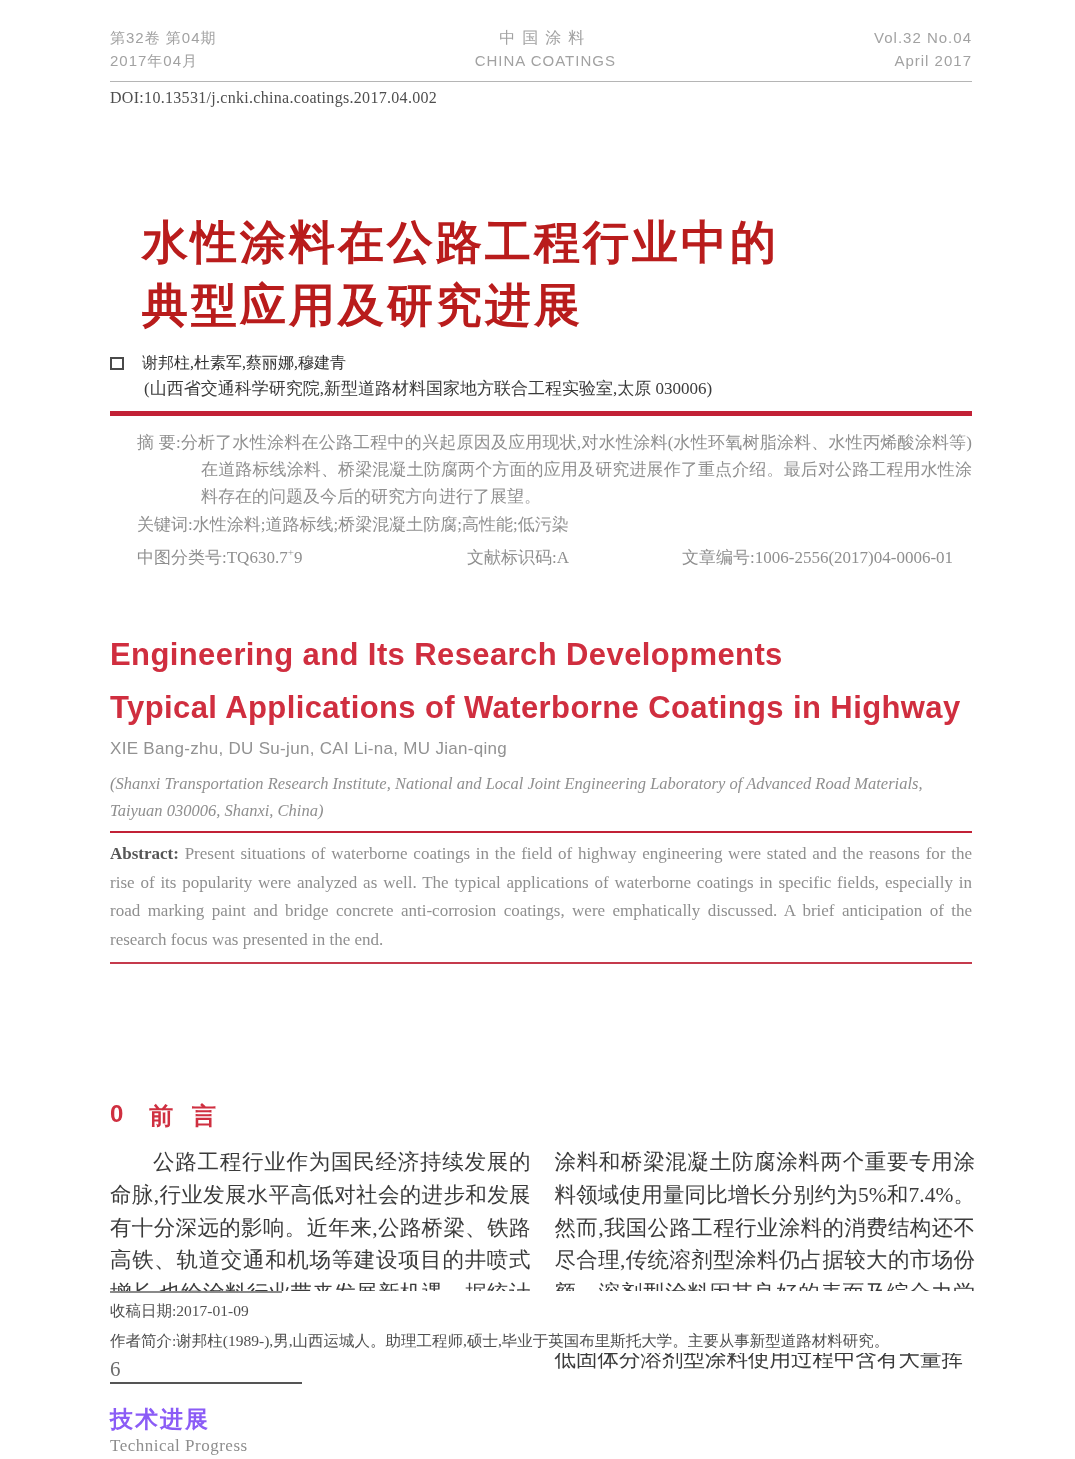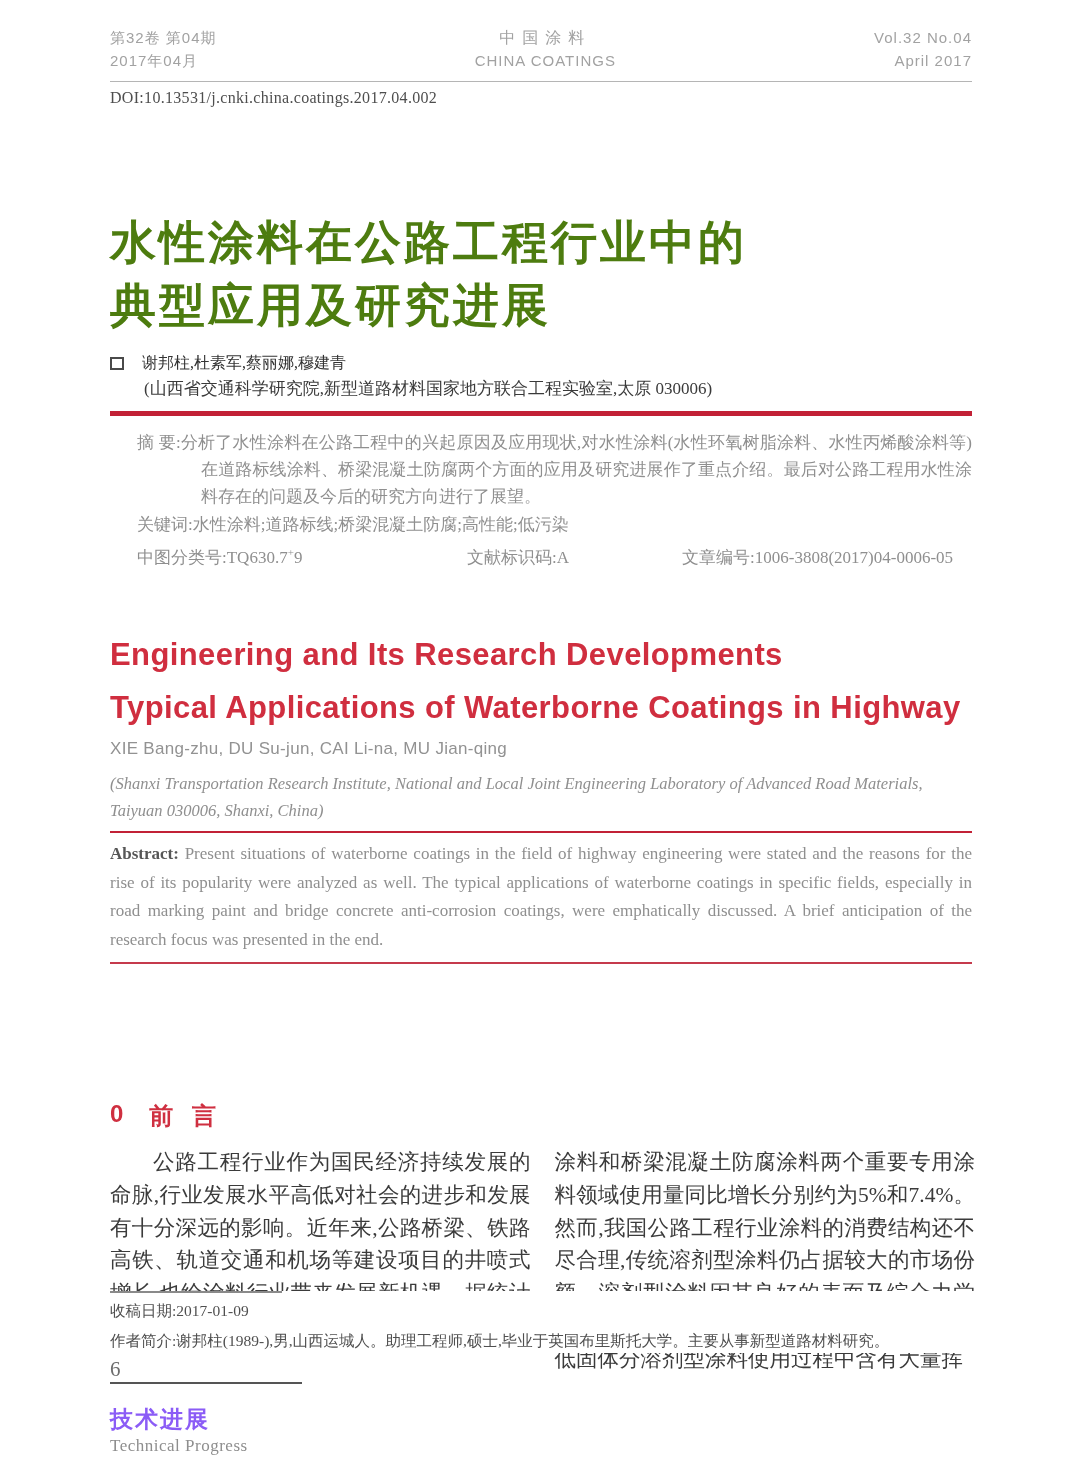--- a/index.html
+++ b/index.html
@@ -27,21 +27,21 @@
   .jheader .c .cn { letter-spacing:7px; font-size:16px; }
   .jheader .r { text-align:right; }
   .header-rule { margin-top:9px; border-top:1px solid #b5b5b5; }
   .doi-line { margin-top:7px; font-size:16px; color:#4e4e4e; letter-spacing:0.3px; }
 
   
   .cn-title {
     margin-top:104px;
     font-family:"Liberation Sans","DejaVu Sans",sans-serif;
     font-weight:900; font-size:46px; line-height:63px;
-    color:#4d7c0f; letter-spacing:3px;
+    color:#b91c1c; letter-spacing:3px;margin-left:32px;
   }
   .authors-row { margin-top:16px; display:flex; align-items:center; font-size:16px; color:#333; }
   .author-square {
     width:14px; height:13px; border:2px solid #4a4a4a;
     margin-right:18px; flex:0 0 auto;
   }
   .affil-cn { margin-top:3px; margin-left:34px; font-size:17px; color:#3a3a3a; }
   .rule-thick { margin-top:11px; height:5px; background:#c22136; }
 
   
@@ -150,21 +150,21 @@
     <div class="affil-cn">(山西省交通科学研究院,新型道路材料国家地方联合工程实验室,太原  030006)</div>
 
     <div class="rule-thick"></div>
 
     <p class="abs-cn"><span>摘  要:</span><span>分析了水性涂料在公路工程中的兴起原因及应用现状,对水性涂料(水性环氧树脂涂料、水性丙烯酸涂料等)在道路标线涂料、桥梁混凝土防腐两个方面的应用及研究进展作了重点介绍。最后对公路工程用水性涂料存在的问题及今后的研究方向进行了展望。</span></p>
     <p class="kw-cn"><span>关键词:</span><span>水性涂料;道路标线;桥梁混凝土防腐;高性能;低污染</span></p>
 
     <div class="meta-row">
       <span class="m1"><span>中图分类号:</span><span>TQ630.7</span><sup>+</sup><span>9</span></span>
       <span class="m2"><span>文献标识码:</span><span>A</span></span>
-      <span class="m3"><span>文章编号:</span><span>1006-3808(2017)04-0006-05</span></span>
+      <span class="m3"><span>文章编号:</span><span>1006-2556(2017)04-0006-01</span></span>
     </div>
 
     <h2 class="en-title">
       <div>Engineering and Its Research Developments</div>
       <div>Typical Applications of Waterborne Coatings in Highway</div>
     </h2>
     <div class="en-authors">XIE Bang-zhu, DU Su-jun, CAI Li-na, MU Jian-qing</div>
     <div class="en-affil">(Shanxi Transportation Research Institute, National and Local Joint Engineering Laboratory of Advanced Road Materials, Taiyuan 030006, Shanxi, China)</div>
 
     <div class="rule-thin"></div>

